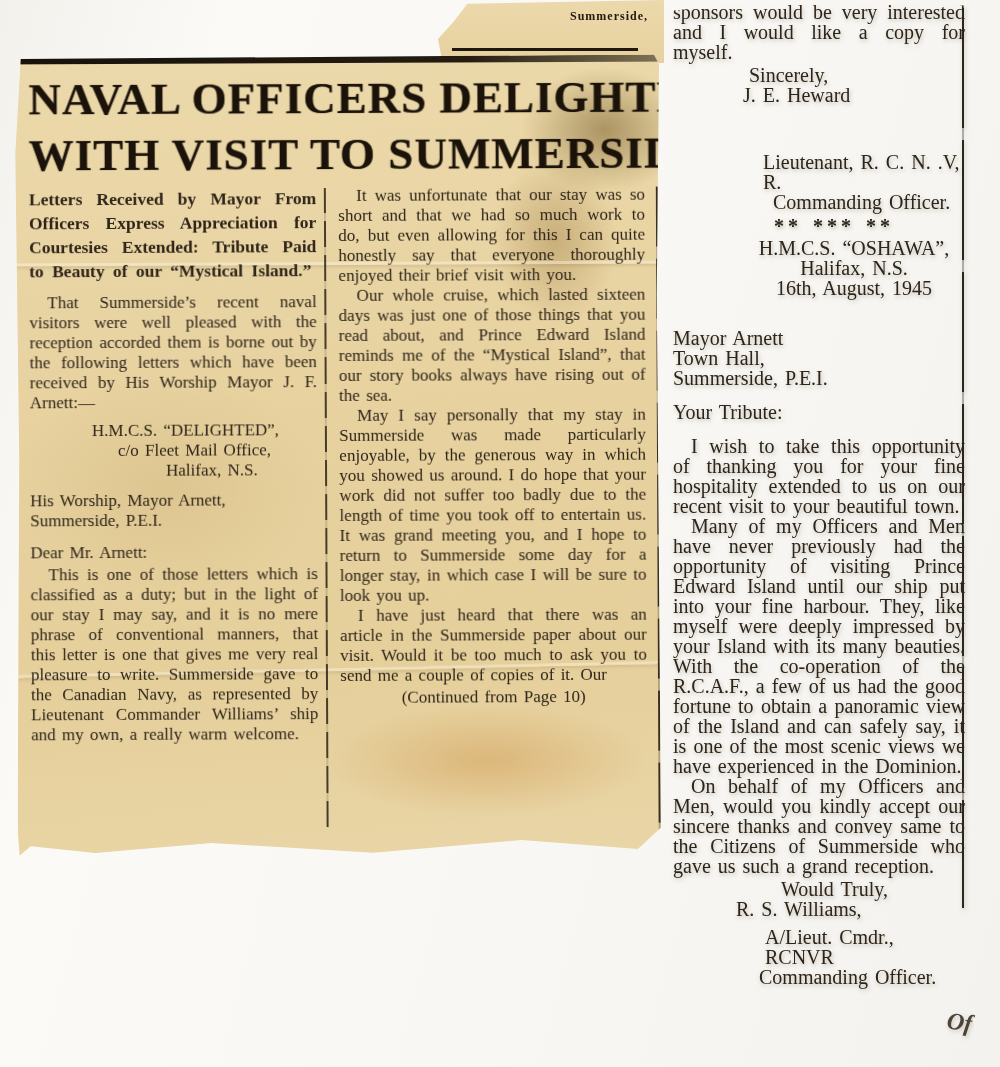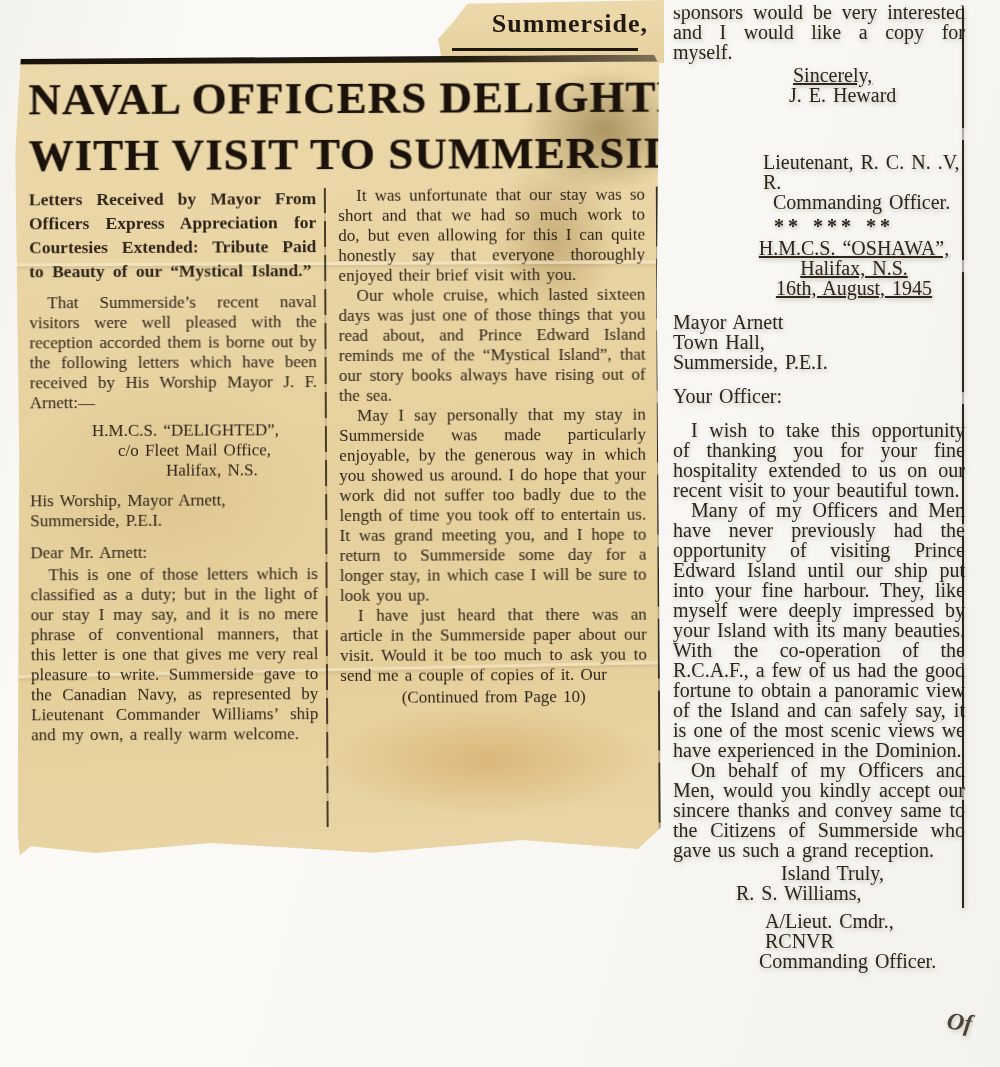--- a/index.html
+++ b/index.html
@@ -12,21 +12,21 @@
   .piece{position:absolute;filter:drop-shadow(1px 2px 2px rgba(60,50,30,.28));}
 
   
   .frag{
     left:438px;top:0;width:226px;height:63px;z-index:1;
     background:linear-gradient(180deg,#ecd9ab,#e6d09e);
     clip-path:polygon(7% 34%,13% 6%,100% 0,100% 100%,2% 100%,0 62%);
   }
   .frag-text{
     position:absolute;top:9px;right:16px;
-    font-weight:bold;font-size:26px;letter-spacing:1px;color:#221a10;
+    font-weight:bold;font-size:12px;letter-spacing:1px;color:#221a10;
   }
   .frag-rule{
     position:absolute;left:14px;right:26px;bottom:4px;height:6px;
     border-top:3px solid #1d1710;border-bottom:2px solid #1d1710;
   }
 
   
   .main-clip{
     left:16px;top:56px;width:646px;height:800px;z-index:2;
     transform:rotate(-0.25deg);
@@ -93,26 +93,26 @@
   }
   .strip-rule{
     position:absolute;top:6px;bottom:150px;right:30px;width:2.5px;
     background:repeating-linear-gradient(180deg,rgba(22,16,9,.9) 0 120px,rgba(22,16,9,.3) 120px 132px);
   }
   .rcol{
     position:absolute;top:0;left:13px;width:292px;
     font-size:20px;line-height:20px;word-spacing:2px;
   }
   .sigblock{margin:3px 0 4px 0;}
-  .sig-sincerely div:nth-child(1){margin-left:120px;text-decoration:underline;}
-  .sig-sincerely div:nth-child(2){margin-left:116px;}
+  .sig-sincerely div:nth-child(1){margin-left:76px;}
+  .sig-sincerely div:nth-child(2){margin-left:70px;}
   .sig-sincerely div:nth-child(3){margin-left:90px;margin-top:47px;}
   .sig-sincerely div:nth-child(4){margin-left:100px;}
   .sep{margin:2px 0;text-align:center;padding-left:30px;letter-spacing:4px;font-weight:bold;}
-  .addr2{margin:2px 0 14px 0;text-align:center;padding-left:70px;text-decoration:underline;}
+  .addr2{margin:2px 0 30px 0;text-align:center;padding-left:70px;}
   .addr3{margin:14px 0 14px 0;}
   .sig-yours div:nth-child(1){margin-left:108px;}
   .sig-yours div:nth-child(2){margin-left:63px;}
   .sig-cmdr{margin-top:8px;}
   .sig-cmdr div:nth-child(1){margin-left:92px;}
   .sig-cmdr div:nth-child(2){margin-left:86px;}
   .of-frag{
     position:absolute;right:22px;bottom:22px;
     font-weight:bold;font-style:italic;font-size:24px;color:#33281a;
     transform:rotate(8deg);opacity:.85;
@@ -178,26 +178,26 @@
       <div class="addr2">
         <div>H.M.C.S. “OSHAWA”,</div>
         <div>Halifax, N.S.</div>
         <div>16th, August, 1945</div>
       </div>
       <div class="addr3">
         <div>Mayor Arnett</div>
         <div>Town Hall,</div>
         <div>Summerside, P.E.I.</div>
       </div>
-      <p class="greet" style="margin:0 0 14px 0;">Your Officer:</p>
+      <p class="greet" style="margin:0 0 14px 0;">Your Tribute:</p>
       <p class="para">I wish to take this opportunity of thanking you for your fine hospitality extended to us on our recent visit to your beautiful town.</p>
       <p class="para">Many of my Officers and Men have never previously had the opportunity of visiting Prince Edward Island until our ship put into your fine harbour. They, like myself were deeply impressed by your Island with its many beauties. With the co-operation of the R.C.A.F., a few of us had the good fortune to obtain a panoramic view of the Island and can safely say, it is one of the most scenic views we have experienced in the Dominion.</p>
       <p class="para">On behalf of my Officers and Men, would you kindly accept our sincere thanks and convey same to the Citizens of Summerside who gave us such a grand reception.</p>
       <div class="sigblock sig-yours">
-        <div>Island Truly,</div>
+        <div>Would Truly,</div>
         <div>R. S. Williams,</div>
       </div>
       <div class="sigblock sig-cmdr">
         <div>A/Lieut. Cmdr., RCNVR</div>
         <div>Commanding Officer.</div>
       </div>
     </div>
     <div class="of-frag">Of</div>
   </div>
 

